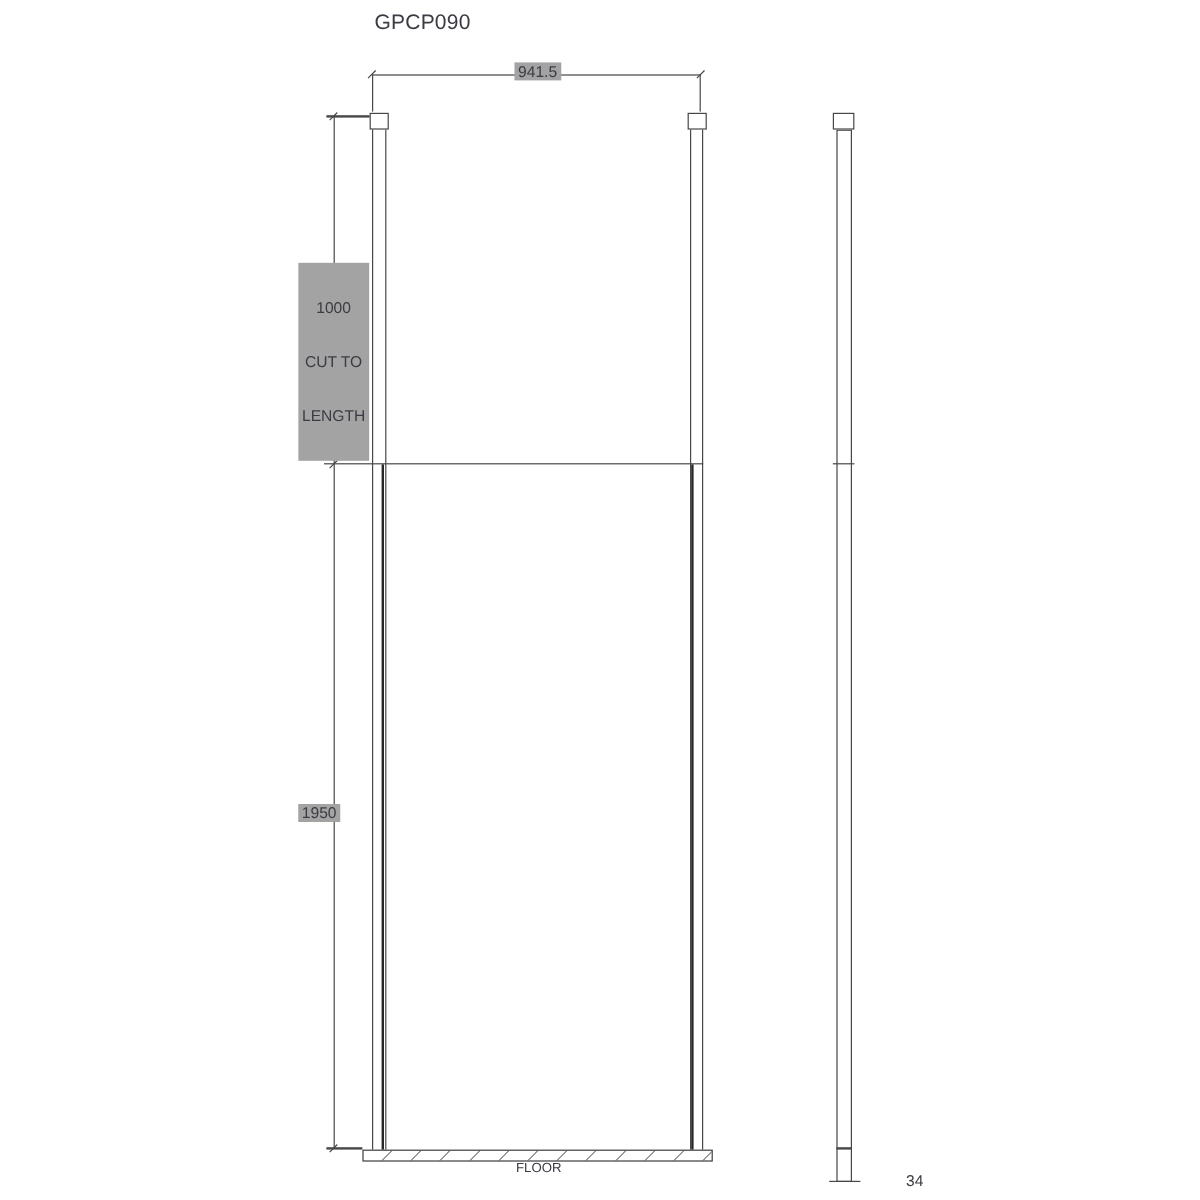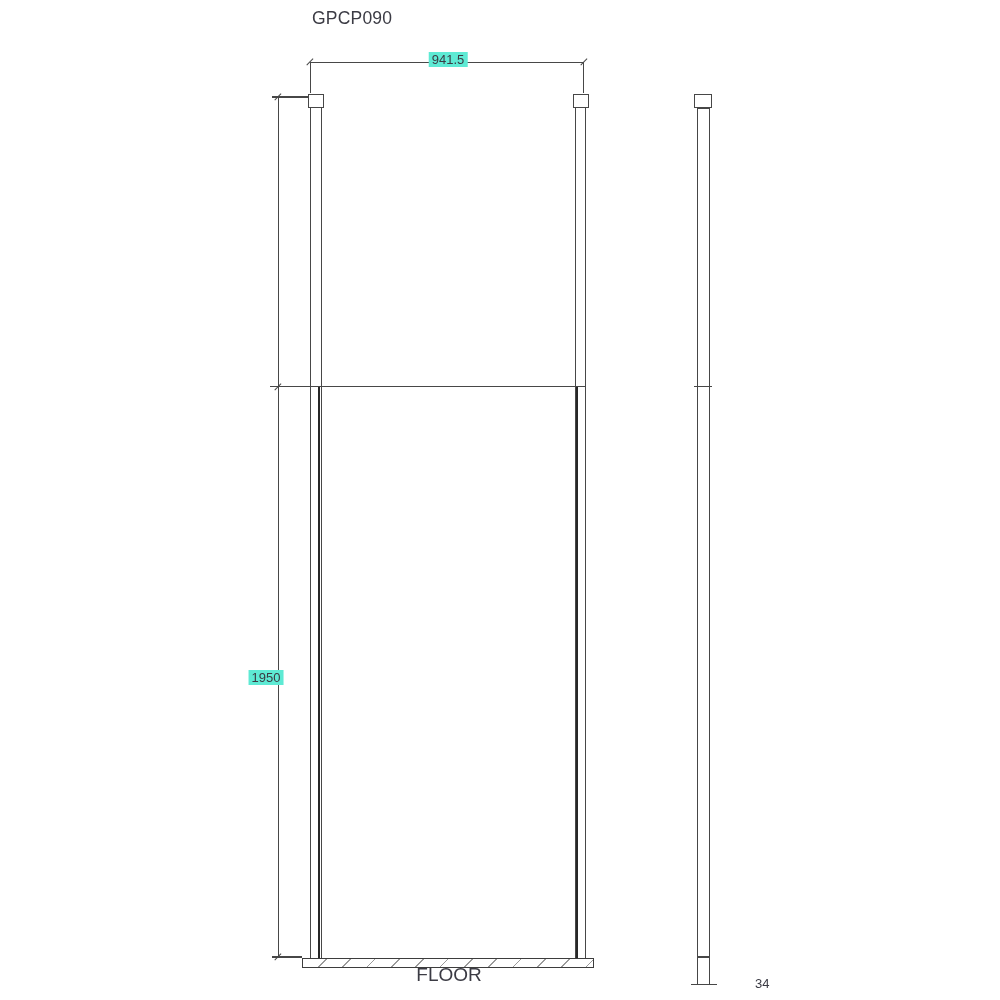--- a/index.html
+++ b/index.html
@@ -12,21 +12,21 @@
   }
   
   .ln{position:absolute;background:#474747;}
   
   .box{position:absolute;box-sizing:border-box;border:1.5px solid #474747;background:#ffffff;}
   
   .tick{position:absolute;width:9px;height:1.3px;background:#474747;transform:translate(-50%,-50%) rotate(-45deg);z-index:4;}
   
   .txt{
     position:absolute;color:#3b3b44;font-size:13px;line-height:15px;
-    background:#5eead4;padding:0 3px;white-space:pre;z-index:5;
+    background:#a3a3a3;padding:0 3px;white-space:pre;z-index:5;
   }
   .txt.center{transform:translateX(-50%);text-align:center;}
   .title{
     position:absolute;color:#3b3b44;font-size:17.5px;letter-spacing:.2px;z-index:5;
   }
   .glass{
     position:absolute;box-sizing:border-box;background:transparent;
     border-left:2px solid #272727;border-right:2px solid #272727;z-index:2;
   }
   .floor-bar{
@@ -50,35 +50,40 @@
   <div class="tick" style="left:584px;top:62px;"></div>
   <div class="txt center" style="left:448px;top:52px;">941.5</div>
 
   <div class="ln" style="left:277.5px;top:97px;width:1.3px;height:860px;"></div>
   <div class="ln" style="left:272px;top:96.3px;width:37px;height:1.3px;"></div>
   <div class="ln" style="left:272px;top:956.4px;width:30px;height:1.3px;"></div>
   <div class="tick" style="left:278px;top:97px;"></div>
   <div class="tick" style="left:278px;top:387px;"></div>
   <div class="tick" style="left:278px;top:957px;"></div>
 
+  <div class="txt center" style="left:278px;top:219px;">
+    <div>1000</div>
+    <div>CUT TO</div>
+    <div>LENGTH</div>
+  </div>
   <div class="txt center" style="left:266px;top:670px;">1950</div>
 
   <div class="box" style="left:307.5px;top:93.5px;width:16px;height:14px;border-width:1.6px;z-index:3;"></div>
   <div class="ln" style="left:309.8px;top:107px;width:1.2px;height:851px;"></div>
   <div class="ln" style="left:320.5px;top:107px;width:1.2px;height:851px;"></div>
 
   <div class="box" style="left:572.5px;top:93.5px;width:16px;height:14px;border-width:1.6px;z-index:3;"></div>
   <div class="ln" style="left:574.8px;top:107px;width:1.2px;height:851px;"></div>
   <div class="ln" style="left:585.3px;top:107px;width:1.2px;height:851px;"></div>
 
   <div class="ln" style="left:270px;top:386.3px;width:316px;height:1.2px;"></div>
   <div class="glass" style="left:317.5px;top:387px;width:260.5px;height:571px;"></div>
 
   <div class="floor-bar" style="left:302px;top:958px;width:292px;height:9.5px;"></div>
-  <div class="txt center" style="left:449px;top:967px;font-size:19px;background:transparent;">FLOOR</div>
+  <div class="txt center" style="left:449px;top:967px;font-size:11px;background:transparent;">FLOOR</div>
 
   <div class="box" style="left:694px;top:93.5px;width:18px;height:14px;border-width:1.6px;z-index:3;"></div>
   <div class="ln" style="left:698.5px;top:103.5px;width:9px;height:1.1px;"></div>
   <div class="sideprofile" style="left:697px;top:107.5px;width:12.5px;height:877.5px;"></div>
   <div class="ln" style="left:694px;top:386.3px;width:18px;height:1.2px;"></div>
   <div class="ln" style="left:697px;top:956.4px;width:12.5px;height:1.2px;"></div>
 
   <div class="ln" style="left:691px;top:984.2px;width:26px;height:1.3px;"></div>
   <div class="txt" style="left:752px;top:976px;background:transparent;">34</div>
 

